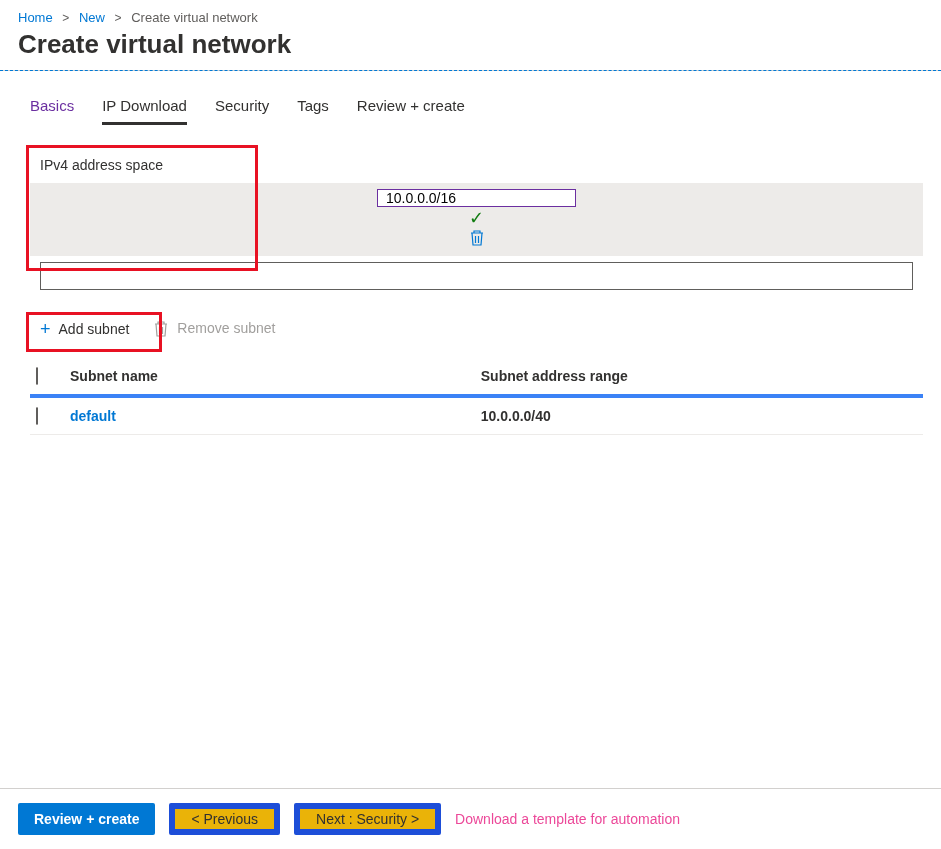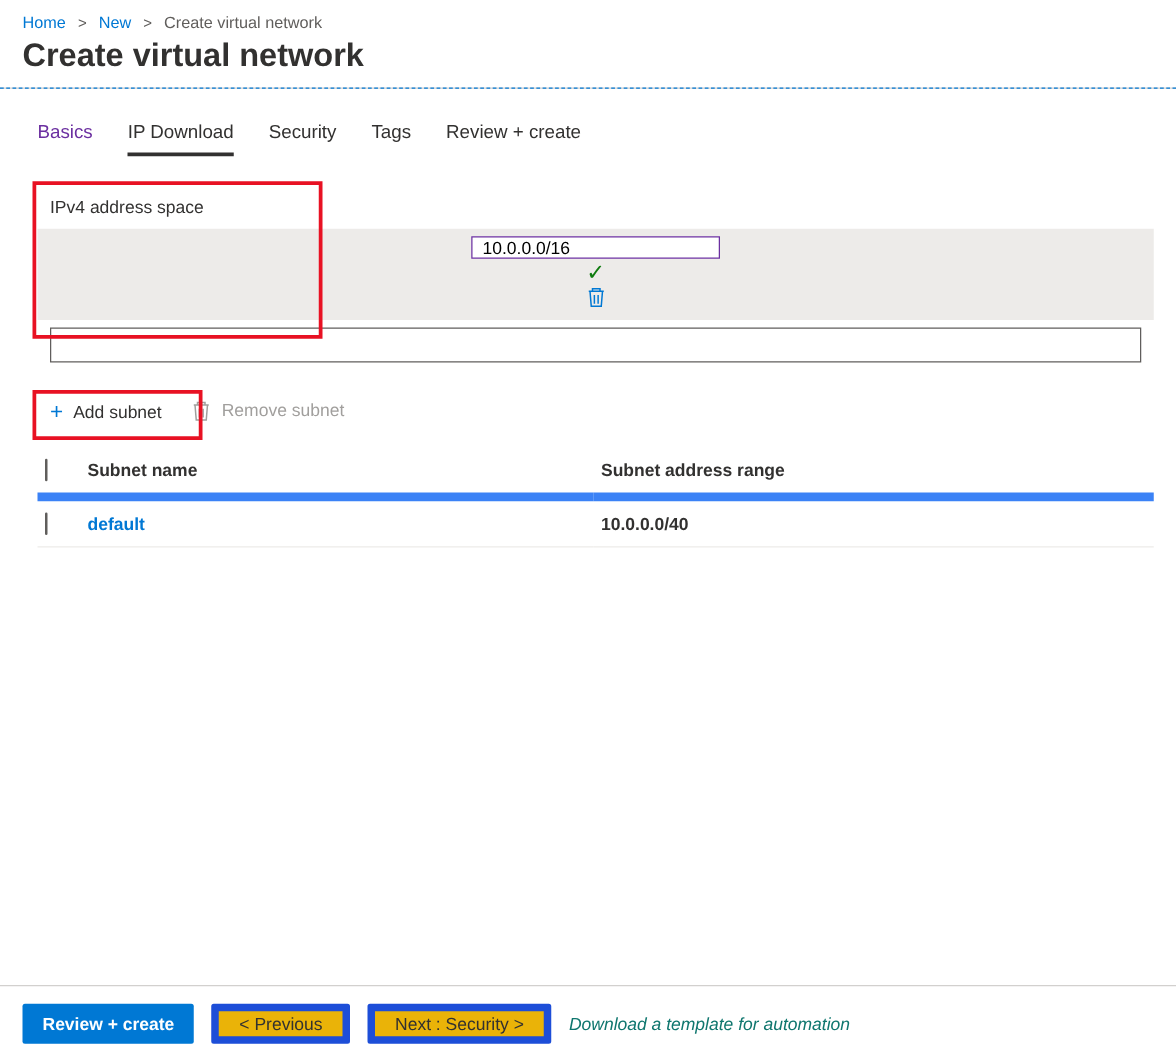--- a/index.html
+++ b/index.html
@@ -52,31 +52,31 @@
 
   
   .subnet-toolbar { display: flex; align-items: center; gap: 14px; margin-top: 18px; }
   .add-subnet { display: inline-flex; align-items: center; padding: 6px 10px; color: #323130; cursor: pointer; font-size: 14px; }
   .plus-ico { color: #0078d4; font-size: 18px; font-weight: 300; margin-right: 8px; line-height: 1; }
   .remove-subnet { display: inline-flex; align-items: flex-start; color: #a19f9d; font-size: 14px; cursor: default; }
   .trash-dis { color: #a19f9d; margin-right: 8px; display: inline-flex; }
 
   
   .subnet-table { width: 100%; margin-top: 14px; border-collapse: collapse; }
-  .subnet-table th { text-align: left; font-weight: 600; font-size: 14px; padding: 10px 6px; border-bottom: 7px solid #3b82f6; }
+  .subnet-table th { text-align: left; font-weight: 600; font-size: 14px; padding: 10px 6px; border-bottom: 4px solid #3b82f6; }
   .subnet-table td { padding: 10px 6px; border-bottom: 1px solid #edebe9; font-size: 14px; font-weight: bold; }
   .chk-col { width: 34px; }
   .subnet-link { color: #0078d4; cursor: pointer; }
 
   
   .footer { border-top: 1px solid #d2d0ce; padding: 14px 18px; display: flex; align-items: center; gap: 14px; margin-top: auto; }
   .btn { height: 32px; padding: 0 16px; font-size: 14px; border-radius: 2px; cursor: pointer; display: inline-flex; align-items: center; justify-content: center; }
   .btn-primary { background: #0078d4; color: #fff; border: none; font-weight: 600; }
   .btn-secondary { background: #eab308; border: 6px solid #1d4ed8; color: #323130; }
-  .link { color: #0f766e; cursor: pointer; font-style: italic; }
+  .link { color: #ec4899; cursor: pointer; }
 
   .ipv4-section { position: relative; margin-top: 6px; }
   #hl-ipv4 { top: -2px; left: -4px; width: 232px; height: 126px; }
   #hl-addsubnet { position: absolute; border: 3px solid #e81123; pointer-events: none; }
 
   .subnet-section { position: relative; }
 </style>
 </head>
 <body>
 

